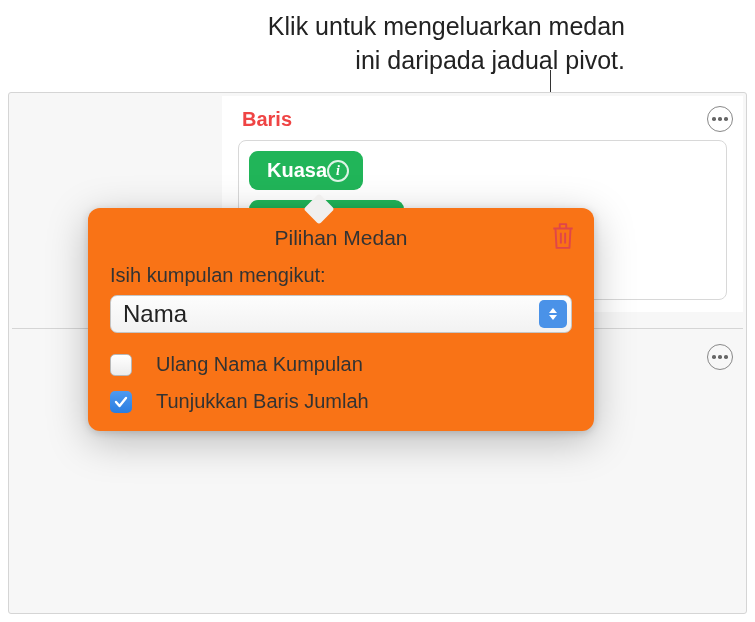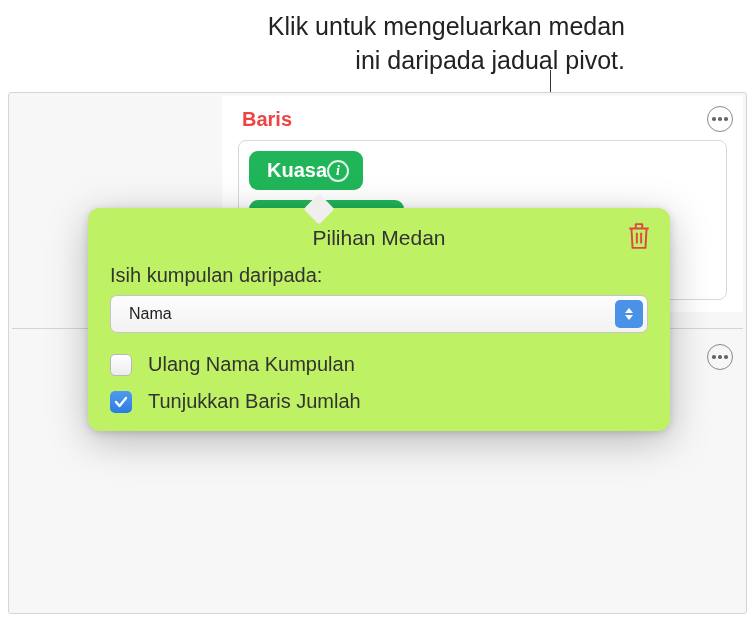--- a/index.html
+++ b/index.html
@@ -117,22 +117,22 @@
       justify-content: center;
       font-family: Georgia, serif;
       font-style: italic;
       font-size: 14px;
       color: #fff;
     }
     .popover {
       position: absolute;
       top: 208px;
       left: 88px;
-      width: 582px;
-      background: #bef264;
+      width: 506px;
+      background: #f97316;
       border-radius: 12px;
       box-shadow: 0 10px 40px rgba(0,0,0,0.25), 0 2px 8px rgba(0,0,0,0.15);
       padding: 16px 22px 18px 22px;
       z-index: 10;
     }
     .popover-arrow {
       position: absolute;
       top: -10px;
       left: 220px;
       width: 22px;
@@ -166,22 +166,22 @@
       margin-bottom: 8px;
     }
     .select-row {
       position: relative;
       background: linear-gradient(#fdfdfd, #f2f2f2);
       border: 1px solid #c5c5c5;
       border-radius: 7px;
       height: 38px;
       display: flex;
       align-items: center;
-      padding: 0 40px 0 18px;
-      font-size: 16px;
+      padding: 0 40px 0 12px;
+      font-size: 24px;
       color: #222;
       margin-bottom: 20px;
       cursor: pointer;
     }
     .select-arrows {
       position: absolute;
       right: 4px;
       top: 4px;
       width: 28px;
       height: 28px;
@@ -203,21 +203,21 @@
     }
     .select-arrows::before {
       border-bottom: 5px solid #fff;
     }
     .select-arrows::after {
       border-top: 5px solid #fff;
     }
     .checkbox-row {
       display: flex;
       align-items: flex-end;
-      gap: 16px;
+      gap: 24px;
       margin-top: 14px;
       font-size: 20px;
       color: #333;
     }
     .chk {
       width: 22px;
       height: 22px;
       border-radius: 5px;
       flex-shrink: 0;
       cursor: pointer;
@@ -294,21 +294,21 @@
 
 <div class="popover">
   <div class="popover-arrow"></div>
   <div class="popover-title">Pilihan Medan</div>
   <div class="trash-btn">
     <svg viewBox="0 0 24 26">
       <path fill="none" stroke="#e04649" stroke-width="1.8" stroke-linejoin="round" d="M3 6 L21 6 M5 6 L6 24 L18 24 L19 6 M9 2 L15 2 L15 6 L9 6 Z M10 10 L10 20 M14 10 L14 20"></path>
     </svg>
   </div>
 
-  <div class="popover-label">Isih kumpulan daripada:</div>
+  <div class="popover-label">Isih kumpulan mengikut:</div>
 
   <div class="select-row">
     <span>Nama</span>
     <div class="select-arrows"></div>
   </div>
 
 
   <div class="checkbox-row">
     <div class="chk chk-unchecked"></div>
     <span>Ulang Nama Kumpulan</span>

